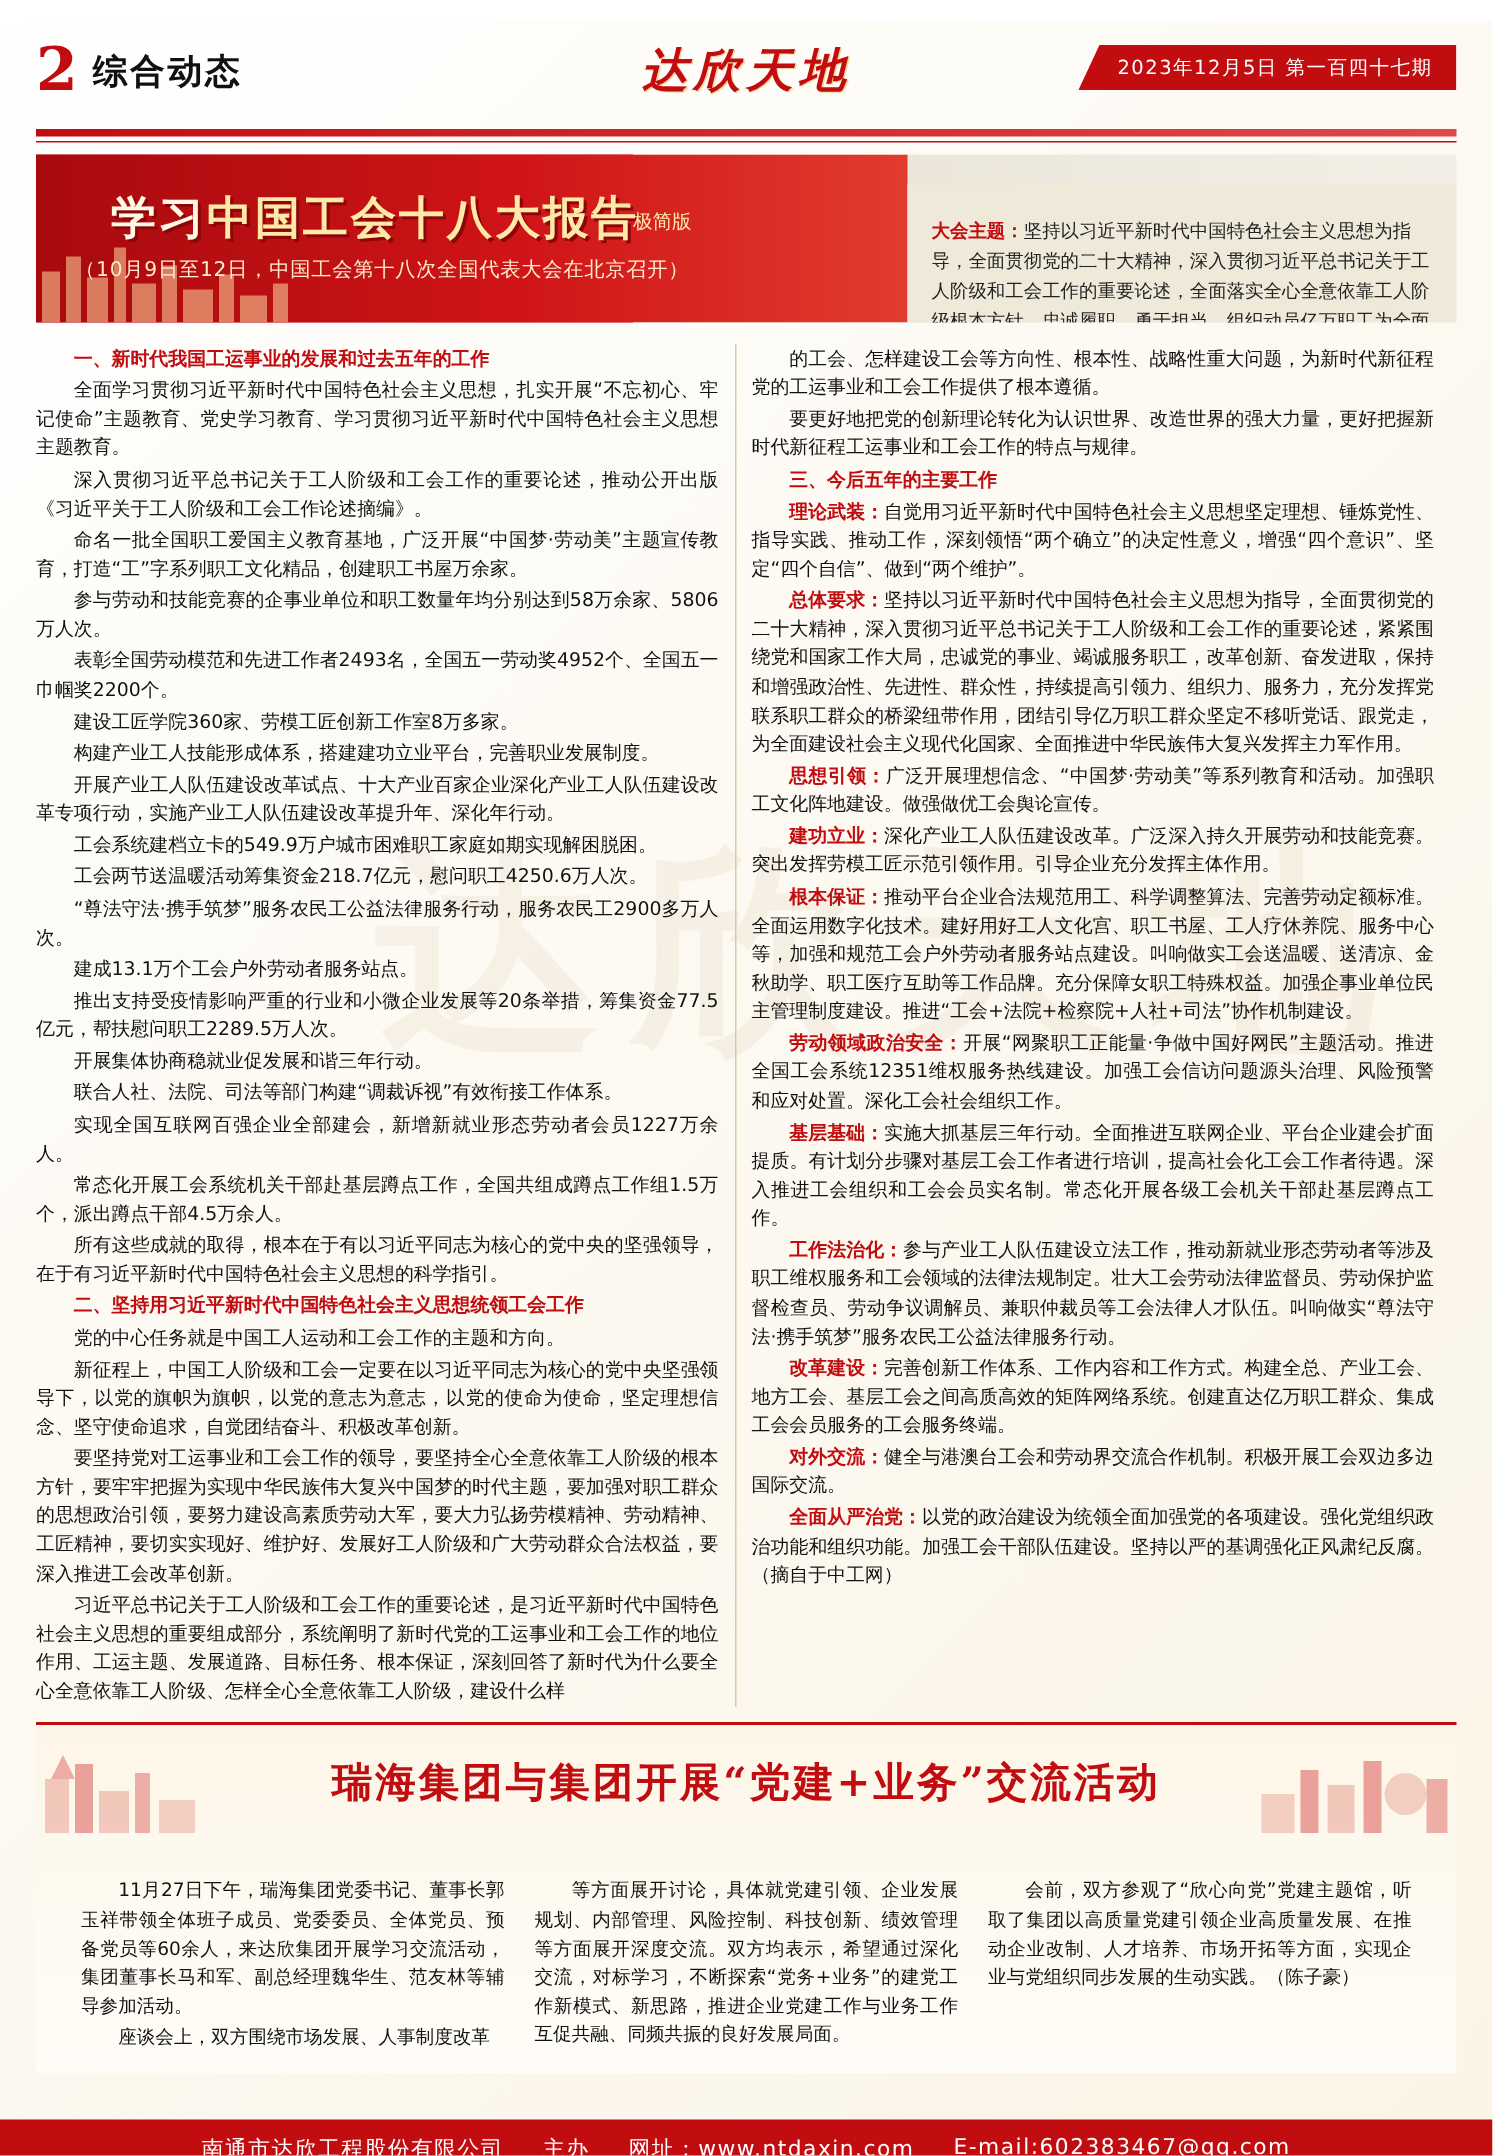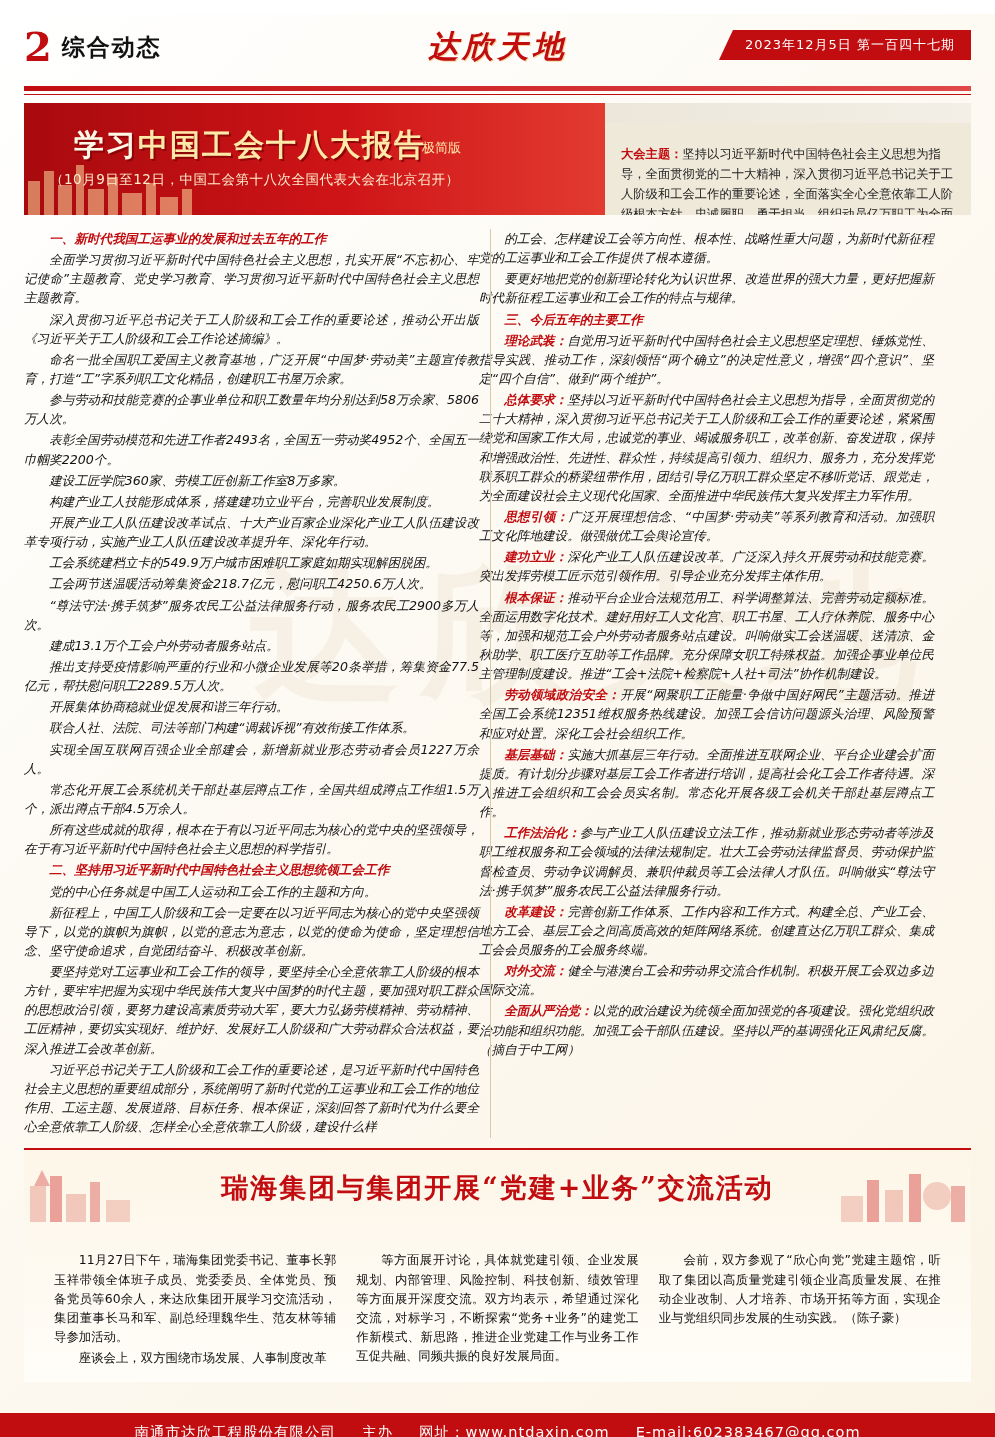--- a/index.html
+++ b/index.html
@@ -94,21 +94,21 @@
     flex:1;padding:22px 14px 8px 16px;position:relative;
     font-size:12.3px;line-height:1.62;color:#222;
     background:#efe9da;
     margin-top:20px;
   }
   .banner-right .lead{color:#c10d10;font-weight:bold;}
 
   
   .content{
     margin:14px 24px 0 24px;
-    display:flex;position:relative;font-style:italic;
+    display:flex;gap:22px;position:relative;
   }
   .col{width:455px;}
   .col p{
     margin:0 0 2px 0;
     font-size:12.6px;line-height:1.52;text-indent:2em;
     text-align:justify;
     font-family:"DejaVu Sans","Liberation Sans",sans-serif;
   }
   .h-red{
     color:#c10d10;font-weight:bold;font-size:13.2px;

